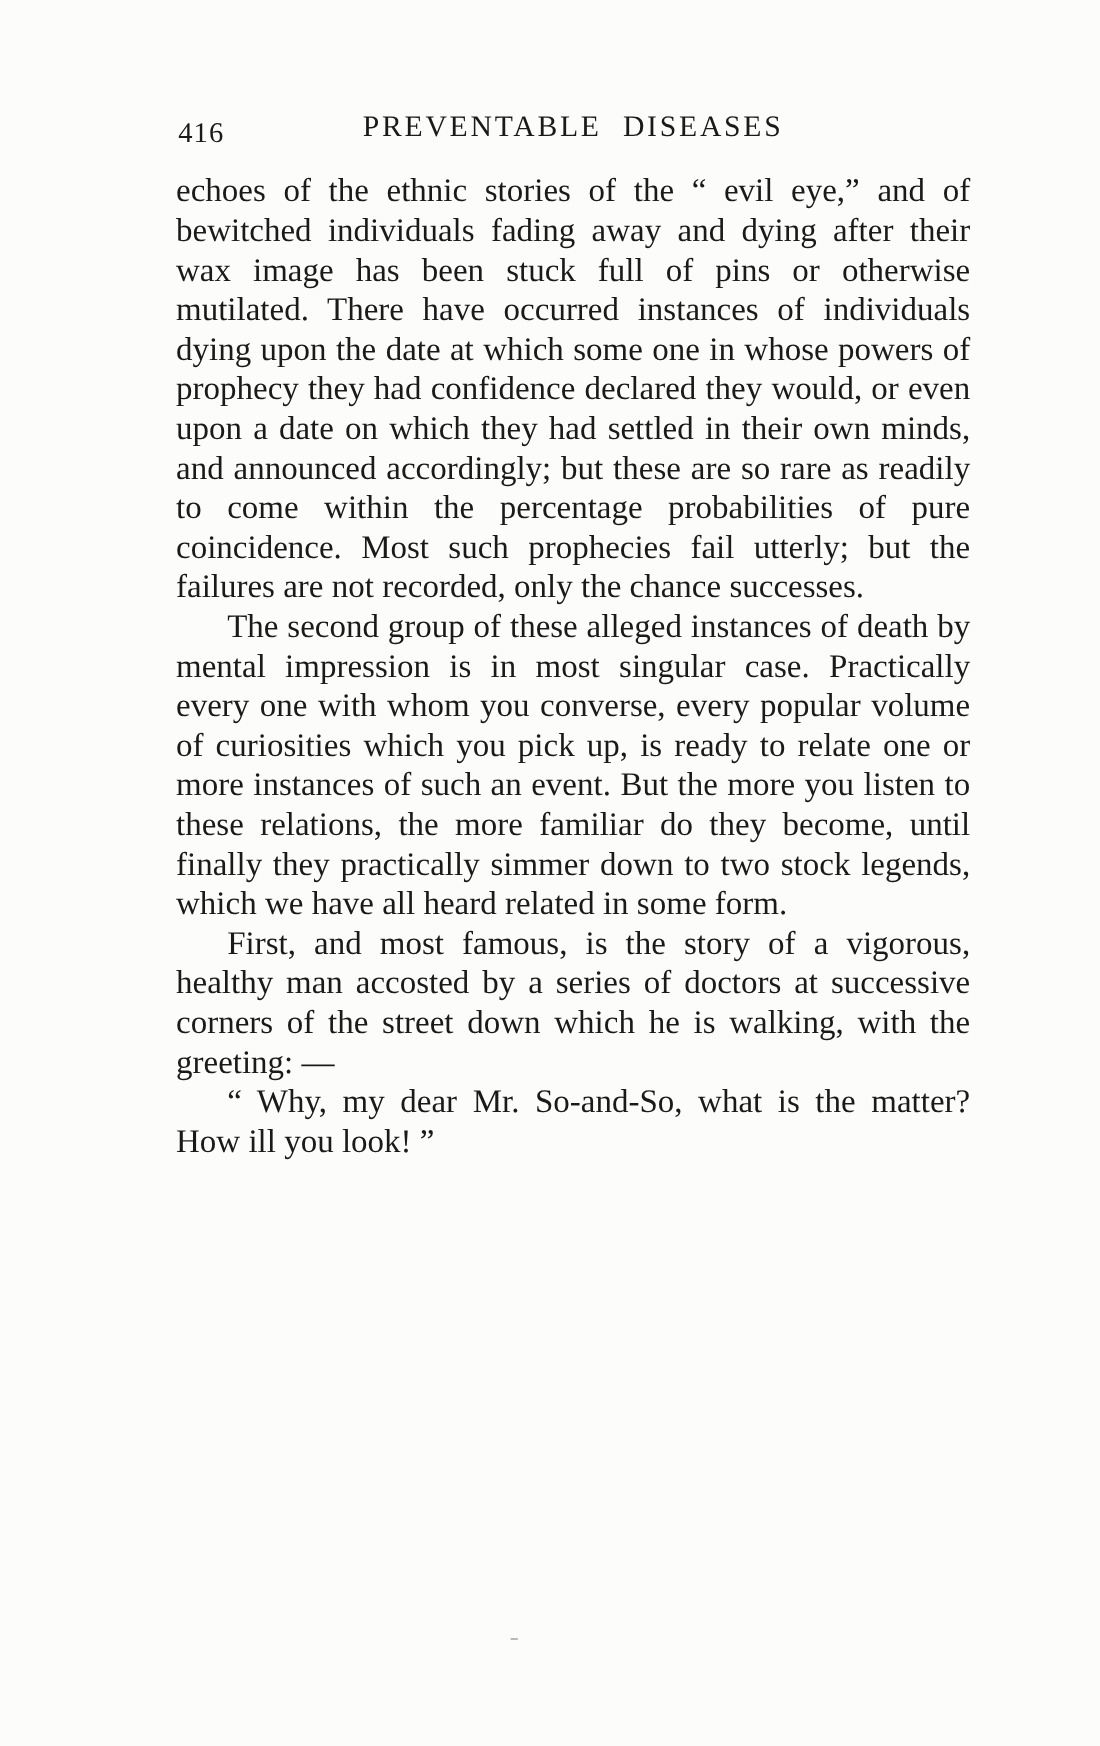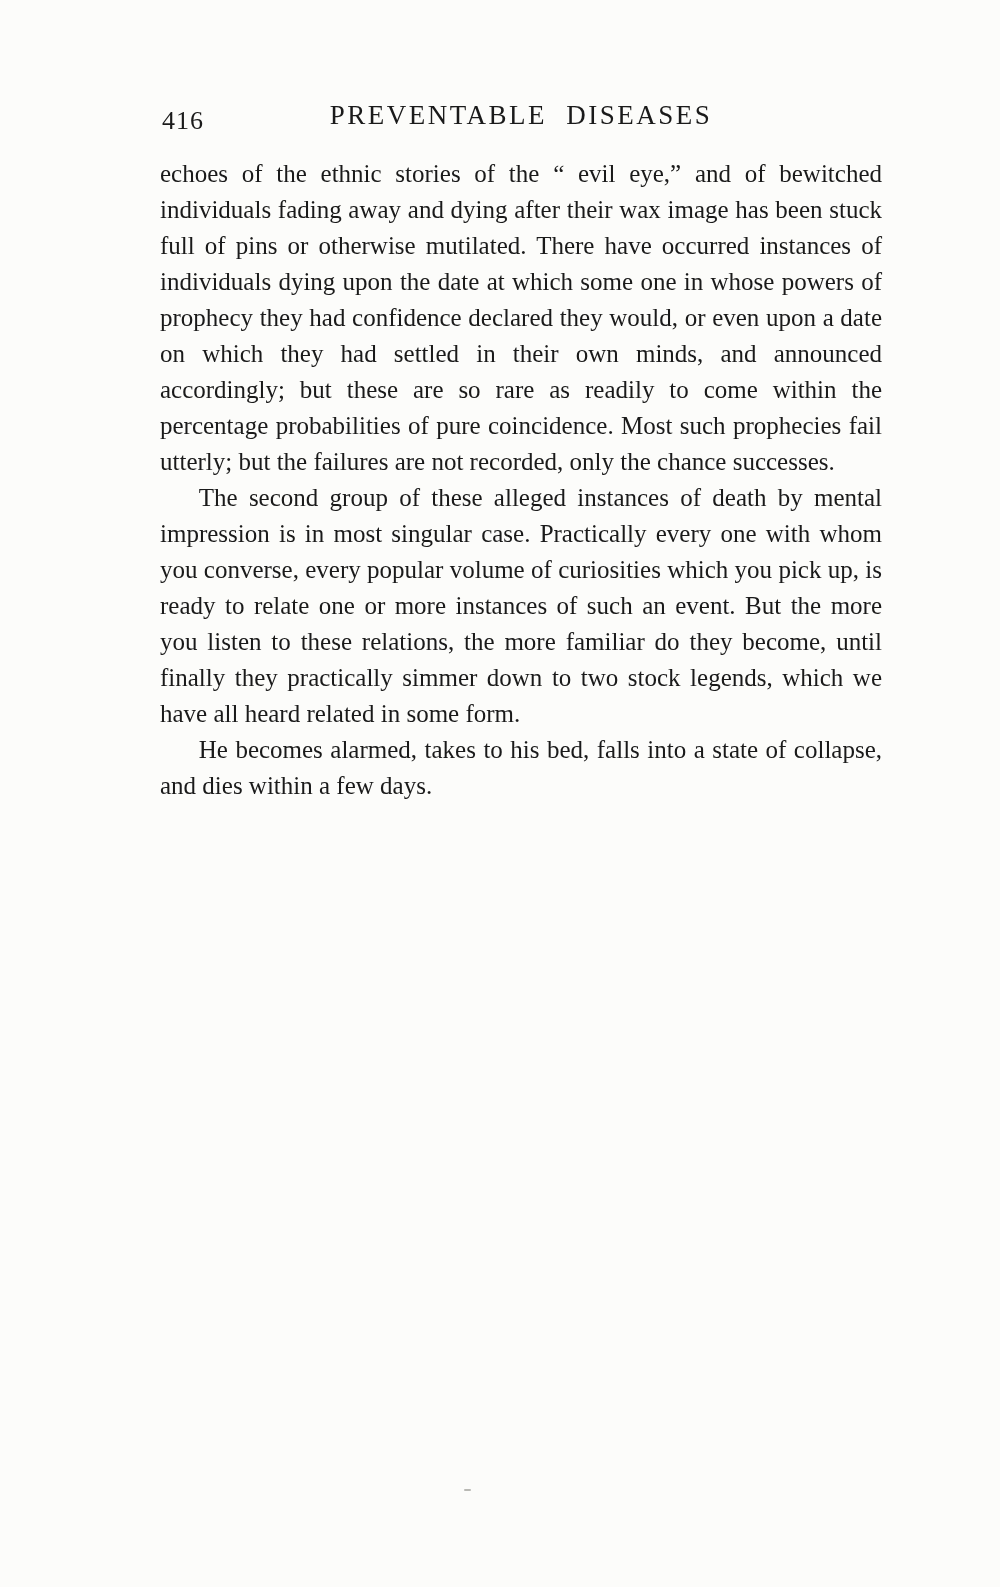--- a/index.html
+++ b/index.html
@@ -34,21 +34,21 @@
     letter-spacing: 1px;
   }
   .running-title {
     text-align: center;
     font-size: 27px;
     letter-spacing: 2.5px;
     word-spacing: 10px;
     padding-top: 2px;
   }
   .body-text p {
-    font-size: 25px;
+    font-size: 30px;
     line-height: 36px;
     text-align: justify;
     margin: 0;
     text-indent: 1.55em;
   }
   .body-text p.no-indent {
     text-indent: 0;
   }
   .scan-speck {
     position: absolute;
@@ -66,18 +66,19 @@
 <div class="scan-page">
 
   <div class="page-header">
     <span class="page-number">416</span>
     <div class="running-title">PREVENTABLE DISEASES</div>
   </div>
 
   <div class="body-text">
     <p class="no-indent">echoes of the ethnic stories of the “ evil eye,” and of bewitched individuals fading away and dying after their wax image has been stuck full of pins or otherwise mutilated. There have occurred instances of individuals dying upon the date at which some one in whose powers of prophecy they had confidence declared they would, or even upon a date on which they had settled in their own minds, and announced accordingly; but these are so rare as readily to come within the percentage probabilities of pure coincidence. Most such prophecies fail utterly; but the failures are not recorded, only the chance successes.</p>
     <p>The second group of these alleged instances of death by mental impression is in most singular case. Practically every one with whom you converse, every popular volume of curiosities which you pick up, is ready to relate one or more instances of such an event. But the more you listen to these relations, the more familiar do they become, until finally they practically simmer down to two stock legends, which we have all heard related in some form.</p>
-    <p>He becomes alarmed, takes to his bed, falls into a state of collapse, and dies within a few days.</p>
+    <p>First, and most famous, is the story of a vigorous, healthy man accosted by a series of doctors at successive corners of the street down which he is walking, with the greeting: —</p>
+    <p>“ Why, my dear Mr. So-and-So, what is the matter? How ill you look! ”</p>
   </div>
 
 </div>
 
 <div class="scan-speck"></div>
 
 </body></html>

